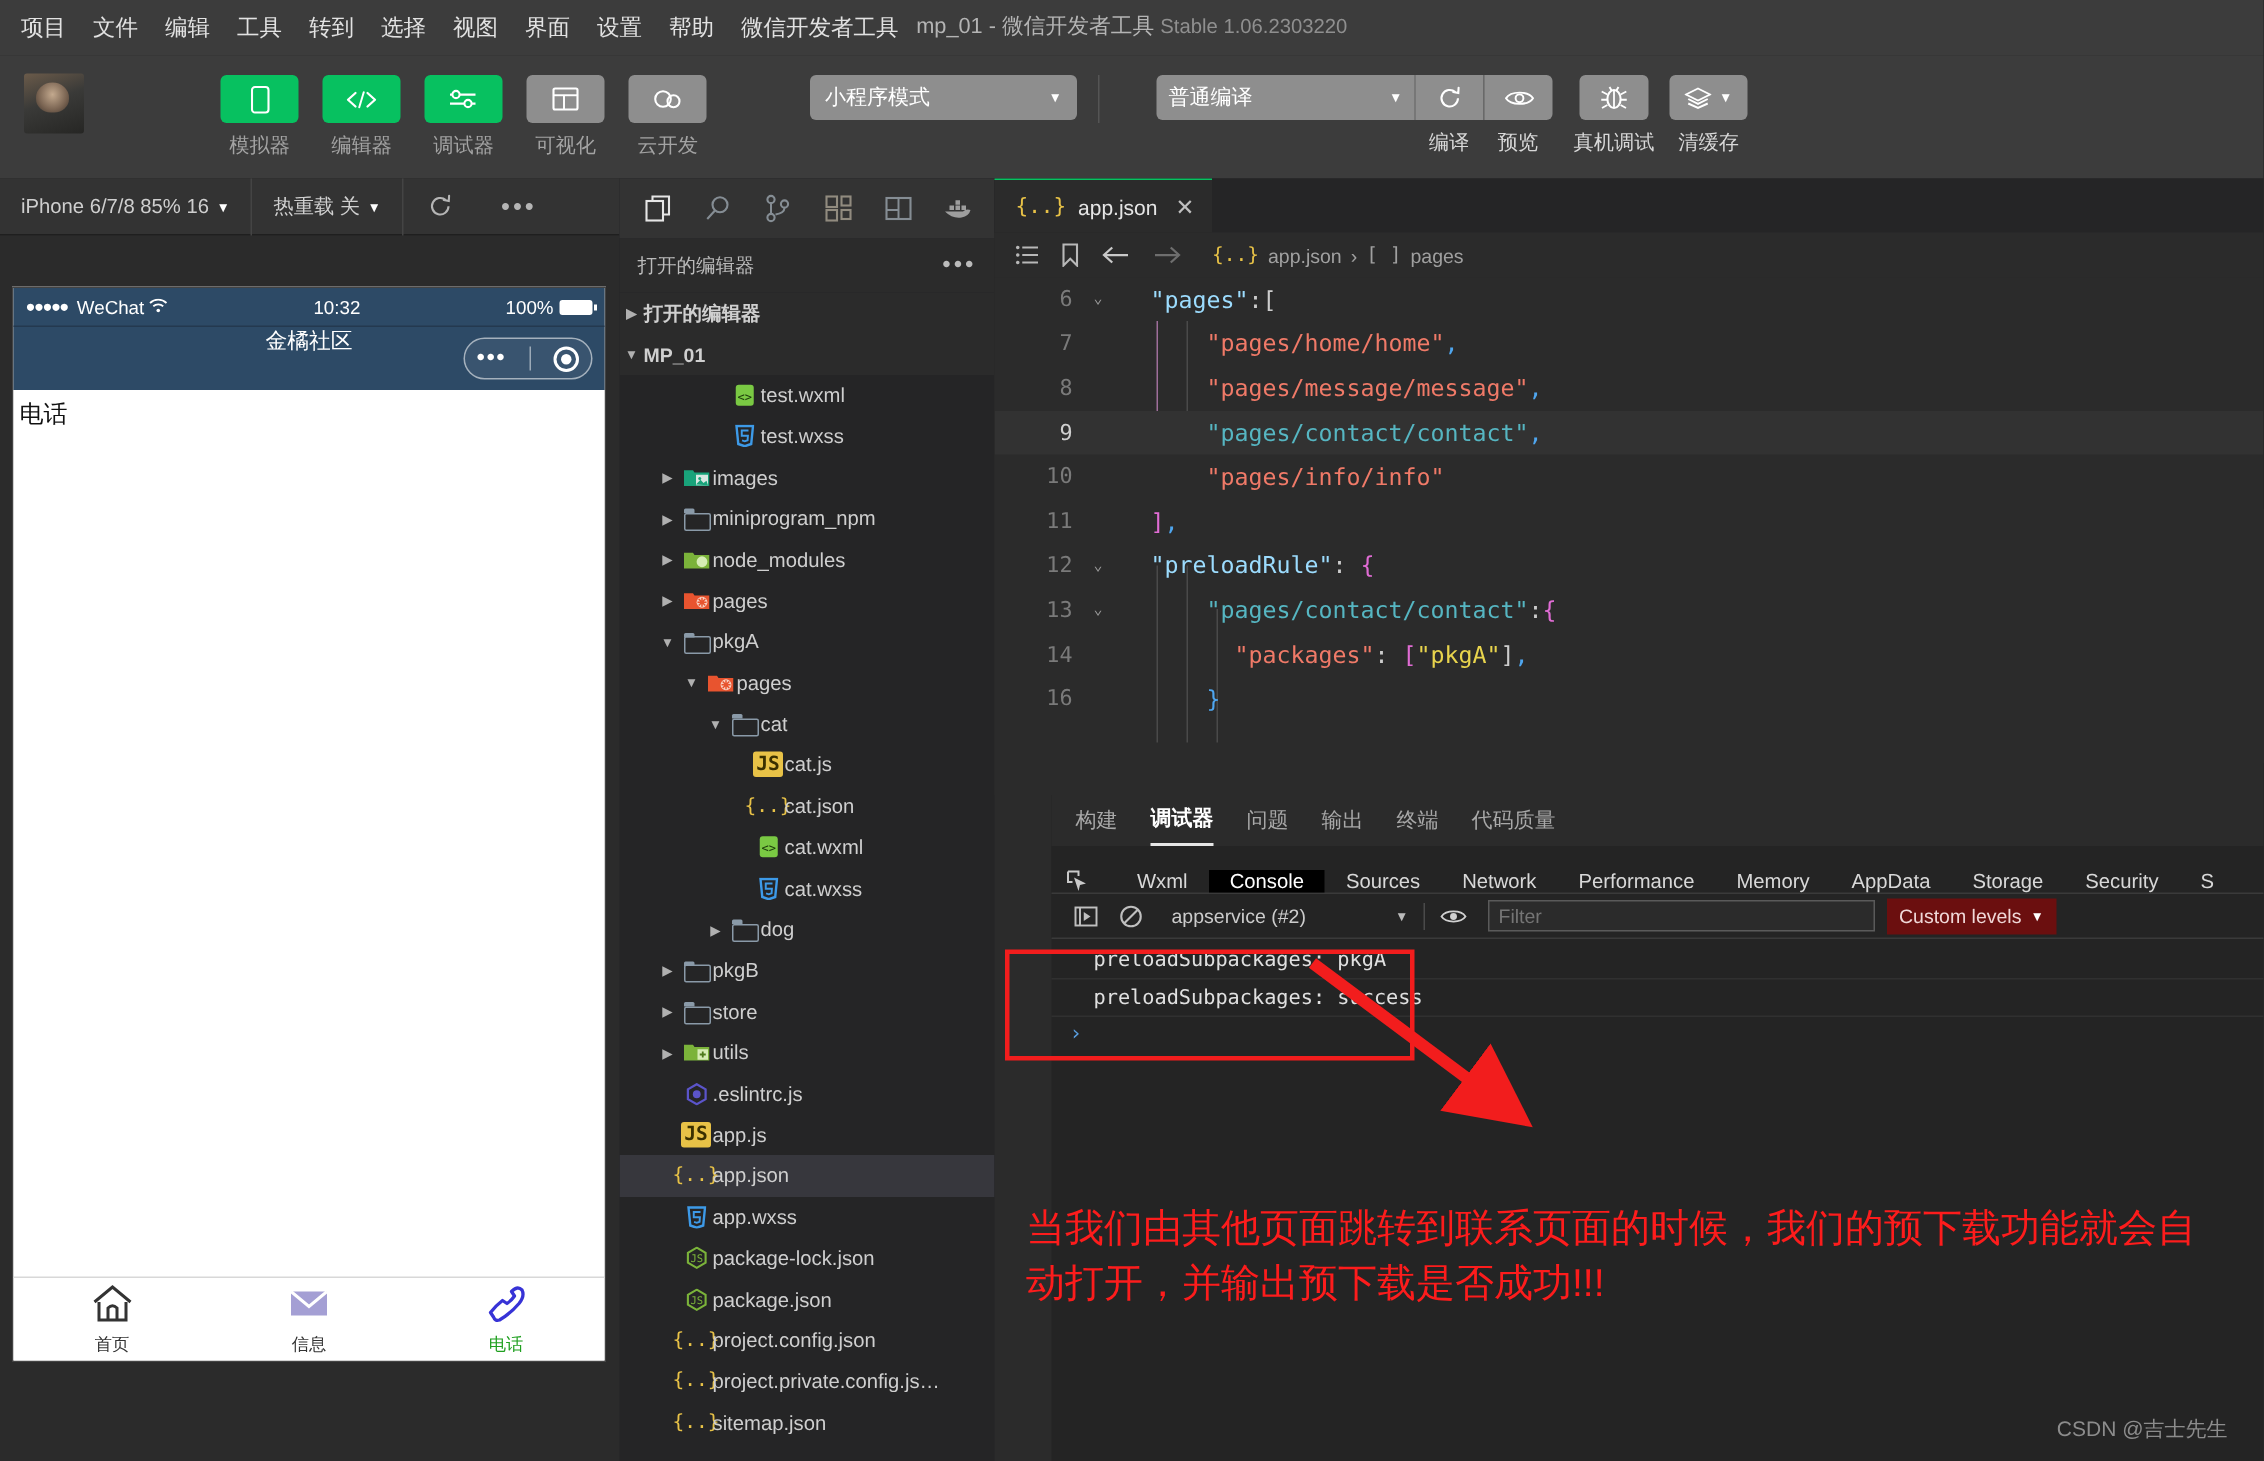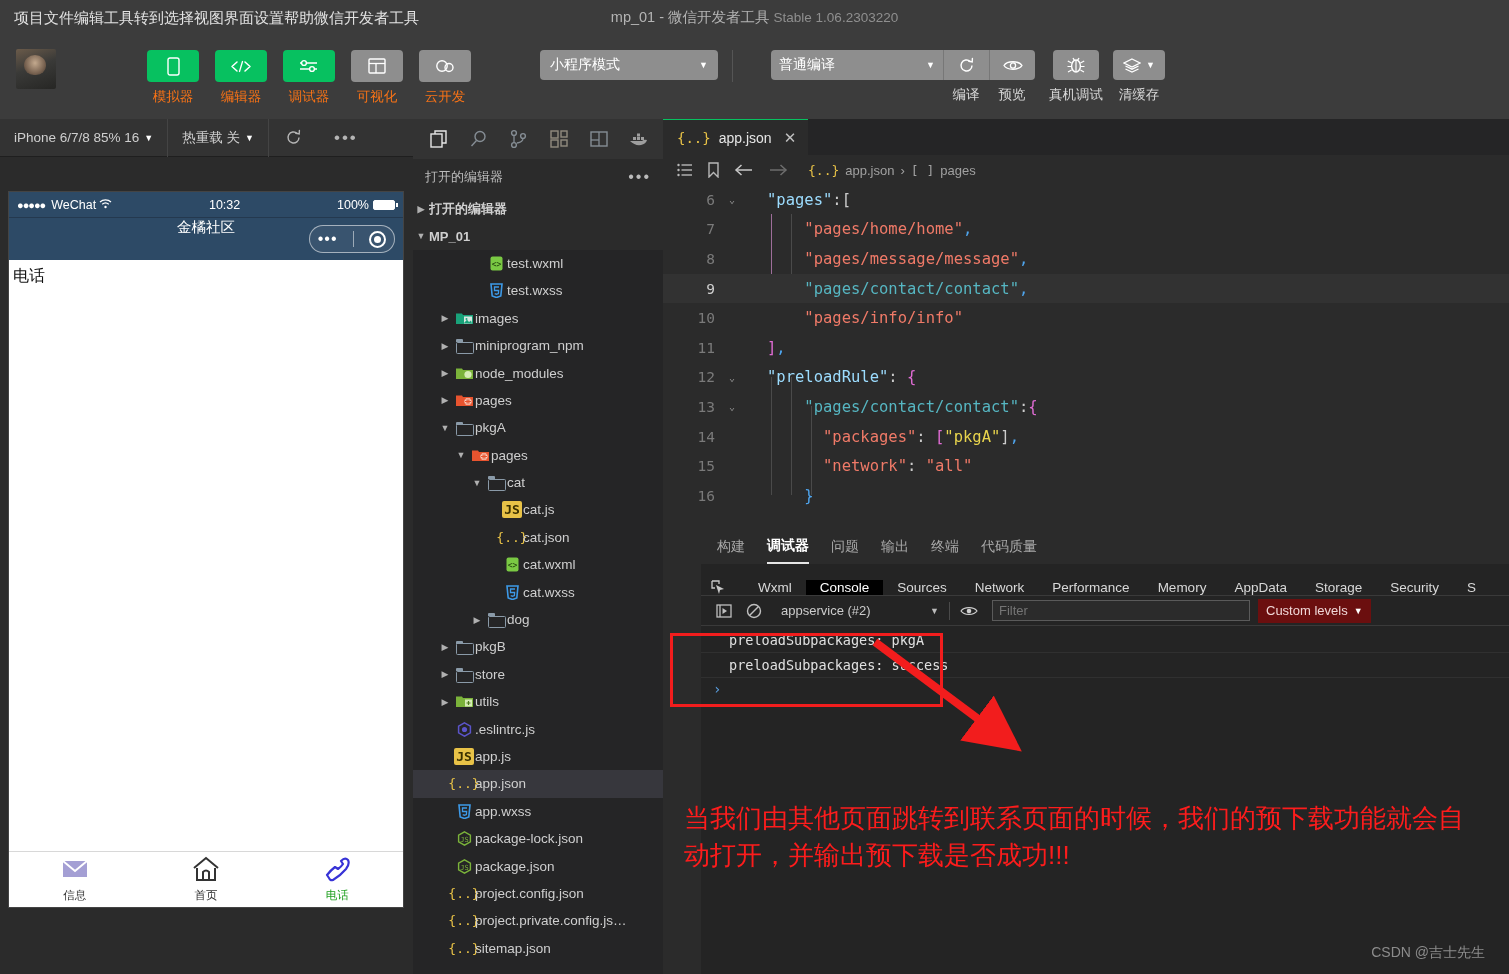--- a/index.html
+++ b/index.html
@@ -11,21 +11,21 @@
     color: #ccc;
   }
   #app { position: relative; width: 1509px; height: 974px; }
 
   
   .menubar {
     position: absolute; top: 0; left: 0; width: 1509px; height: 37px;
     background: #3c3c3c;
     display: flex; align-items: center;
   }
-  .menu-items { display: flex; align-items: flex-end; padding-left: 14px; }
+  .menu-items { display: flex; align-items: flex-end; padding-left: 14px; gap: 18px; }
   .menu-item {
     font-size: 15px; color: #e2e2e2; cursor: default; white-space: nowrap;
   }
   .win-title {
     position: absolute; left: 0; right: 0; top: 8px; text-align: center;
     font-size: 14.5px; color: #b4b4b4; pointer-events: none;
   }
   .win-title .ver { color: #8f8f8f; font-size: 13.5px; }
 
   
@@ -46,21 +46,21 @@
   }
   .tool-group { display: flex; gap: 10px; margin-left: 88px; margin-top: 13px; }
   .tool-btn-wrap { display: flex; flex-direction: column; align-items: center; width: 58px; }
   .tool-btn {
     width: 52px; height: 32px; border-radius: 4px;
     display: flex; align-items: center; justify-content: center;
     cursor: pointer;
   }
   .tool-btn.green { background: #07c160; }
   .tool-btn.grey  { background: #8e8e8e; }
-  .tool-label { margin-top: 6px; font-size: 13.5px; color: #f97316; white-space: nowrap; }
+  .tool-label { margin-top: 6px; font-size: 13.5px; color: #a3a3a3; white-space: nowrap; }
   .divider-v { width: 1px; height: 32px; background: #555; margin: 13px 10px 0 14px; }
 
   .mode-select {
     margin-top: 13px; margin-left: 66px;
     width: 178px; height: 30px; background: #8e8e8e; border-radius: 4px;
     display: flex; align-items: center; justify-content: space-between;
     padding: 0 10px; color: #fff; font-size: 14px; cursor: pointer;
   }
   .compile-select {
     margin-top: 13px; margin-left: 28px;
@@ -464,35 +464,35 @@
           <span class="cap-circle"></span>
         </div>
       </div>
       <div class="page-body">
         <div class="page-text">电话</div>
       </div>
       <div class="tabbar">
         <div class="tab-cell">
           <span>
             <svg width="30" height="26" viewBox="0 0 30 26">
-                <rect x="3" y="5" width="24" height="16" fill="#a49fd4"></rect>
-                <path d="M3 5 L15 15 L27 5" fill="none" stroke="#fff" stroke-width="2"></path>
-              </svg>
-          </span>
-          <span class="tab-label" style="color:#333">信息</span>
-        </div>
-        <div class="tab-cell">
-          <span>
-            <svg width="30" height="26" viewBox="0 0 30 26">
                 <path d="M3 12 L15 2 L27 12" fill="none" stroke="#333" stroke-width="2"></path>
                 <path d="M6 12 L6 24 L24 24 L24 12" fill="none" stroke="#333" stroke-width="2"></path>
                 <path d="M12 24 L12 16 Q15 13 18 16 L18 24" fill="none" stroke="#333" stroke-width="2"></path>
               </svg>
           </span>
           <span class="tab-label" style="color:#333">首页</span>
+        </div>
+        <div class="tab-cell">
+          <span>
+            <svg width="30" height="26" viewBox="0 0 30 26">
+                <rect x="3" y="5" width="24" height="16" fill="#a49fd4"></rect>
+                <path d="M3 5 L15 15 L27 5" fill="none" stroke="#fff" stroke-width="2"></path>
+              </svg>
+          </span>
+          <span class="tab-label" style="color:#333">信息</span>
         </div>
         <div class="tab-cell">
           <span>
             <svg width="30" height="26" viewBox="0 0 30 26">
                 <path d="M7 22 L5 19 Q9 14 13 11 L16 13 Q19 11 21 8 L19 5 Q23 1 26 4 Q28 8 24 13 Q18 20 11 24 Q8 25 7 22 Z" fill="none" stroke="#3733d6" stroke-width="2.2" stroke-linejoin="round"></path>
               </svg>
           </span>
           <span class="tab-label" style="color:#20a020">电话</span>
         </div>
       </div>
@@ -910,25 +910,20 @@
             <span class="lnum">13</span>
             <span class="fold-caret">⌄</span>
             <span class="ctext">    <span class="k-cyan">"pages/contact/contact"</span>:<span class="k-brk">{</span></span>
           </div>
           <div class="code-line">
             <span class="lnum">14</span>
             <span class="fold-caret"></span>
             <span class="ctext">      <span class="k-str">"packages"</span>: <span class="k-brk">[</span><span class="k-yel">"pkgA"</span>]<span class="k-blue">,</span></span>
           </div>
           <div class="code-line">
-            <span class="lnum">15</span>
-            <span class="fold-caret"></span>
-            <span class="ctext">      <span class="k-str">"network"</span>: <span class="k-str">"all"</span></span>
-          </div>
-          <div class="code-line">
             <span class="lnum">16</span>
             <span class="fold-caret"></span>
             <span class="ctext">    <span class="k-blue">}</span></span>
           </div>
         </div>
     </div>
   </div>
 
   <div class="devtools">
     <div class="dv-tabs" id="dv-tabs">

